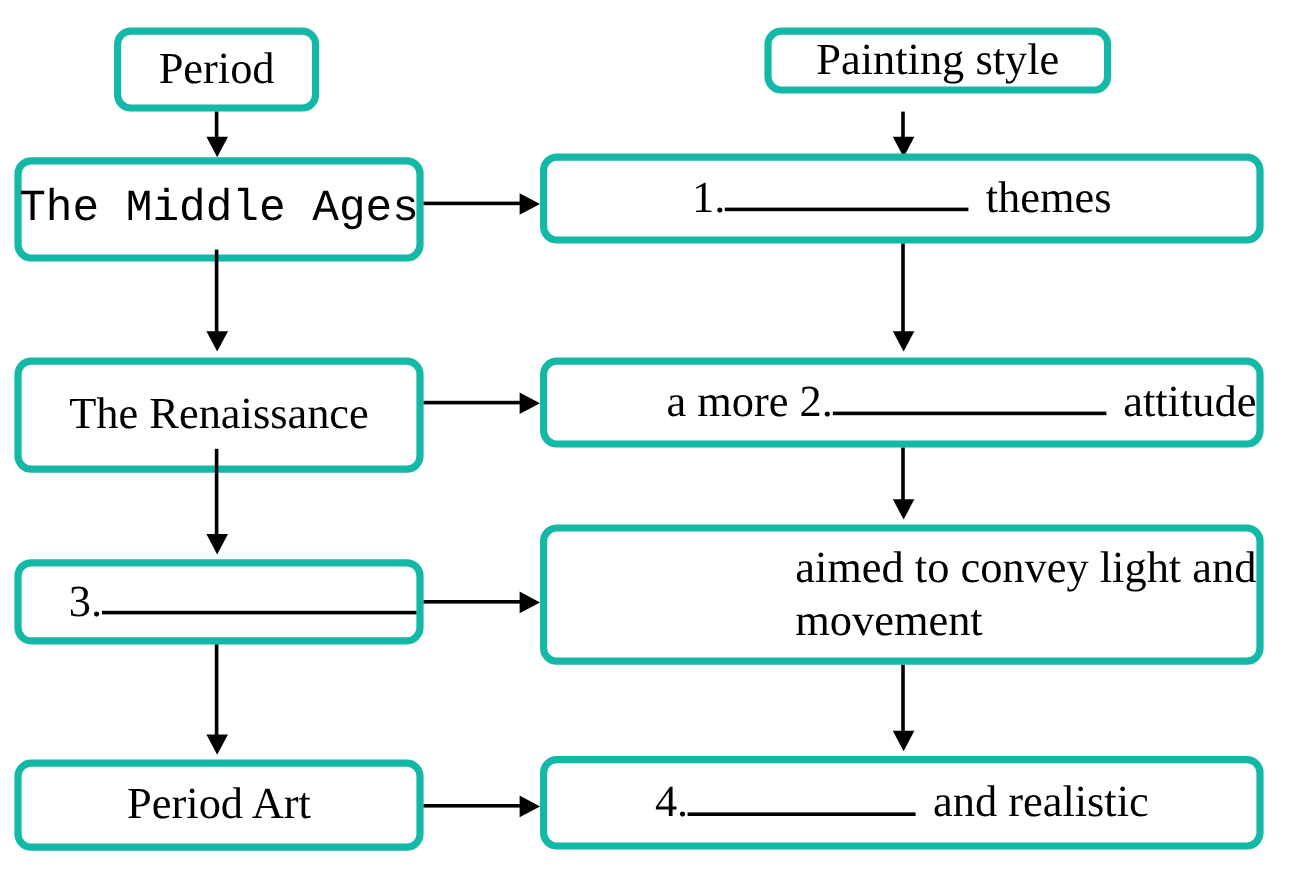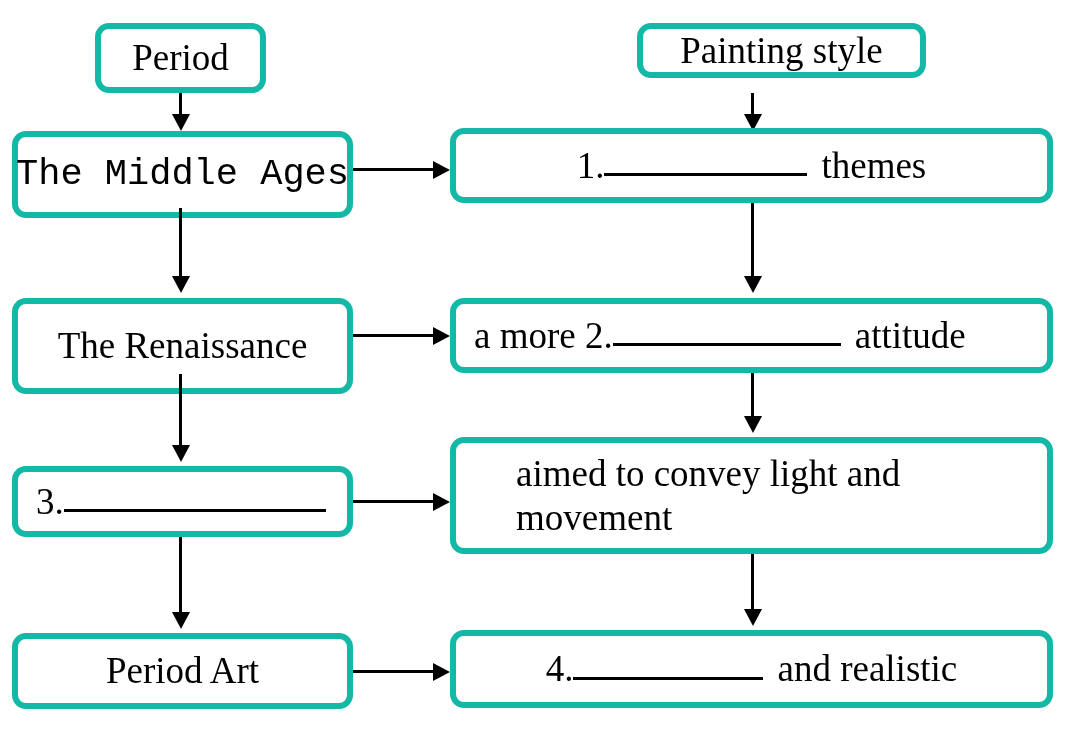--- a/index.html
+++ b/index.html
@@ -24,21 +24,21 @@
     border: 6px solid #14b8a6;
     border-radius: 14px;
     background: #ffffff;
     display: flex;
     align-items: center;
     font-size: 37px;
     line-height: 1.18;
     white-space: nowrap;
   }
   .box.center { justify-content: center; }
-  .box.left   { justify-content: flex-start; }
+  .box.left   { justify-content: flex-end; }
   .box.wrap   { white-space: normal; }
 
   .box .txt { display: inline-block; }
 
   
   .blank {
     display: inline-block;
     vertical-align: baseline;
     border-bottom: 3px solid #000000;
     position: relative;

